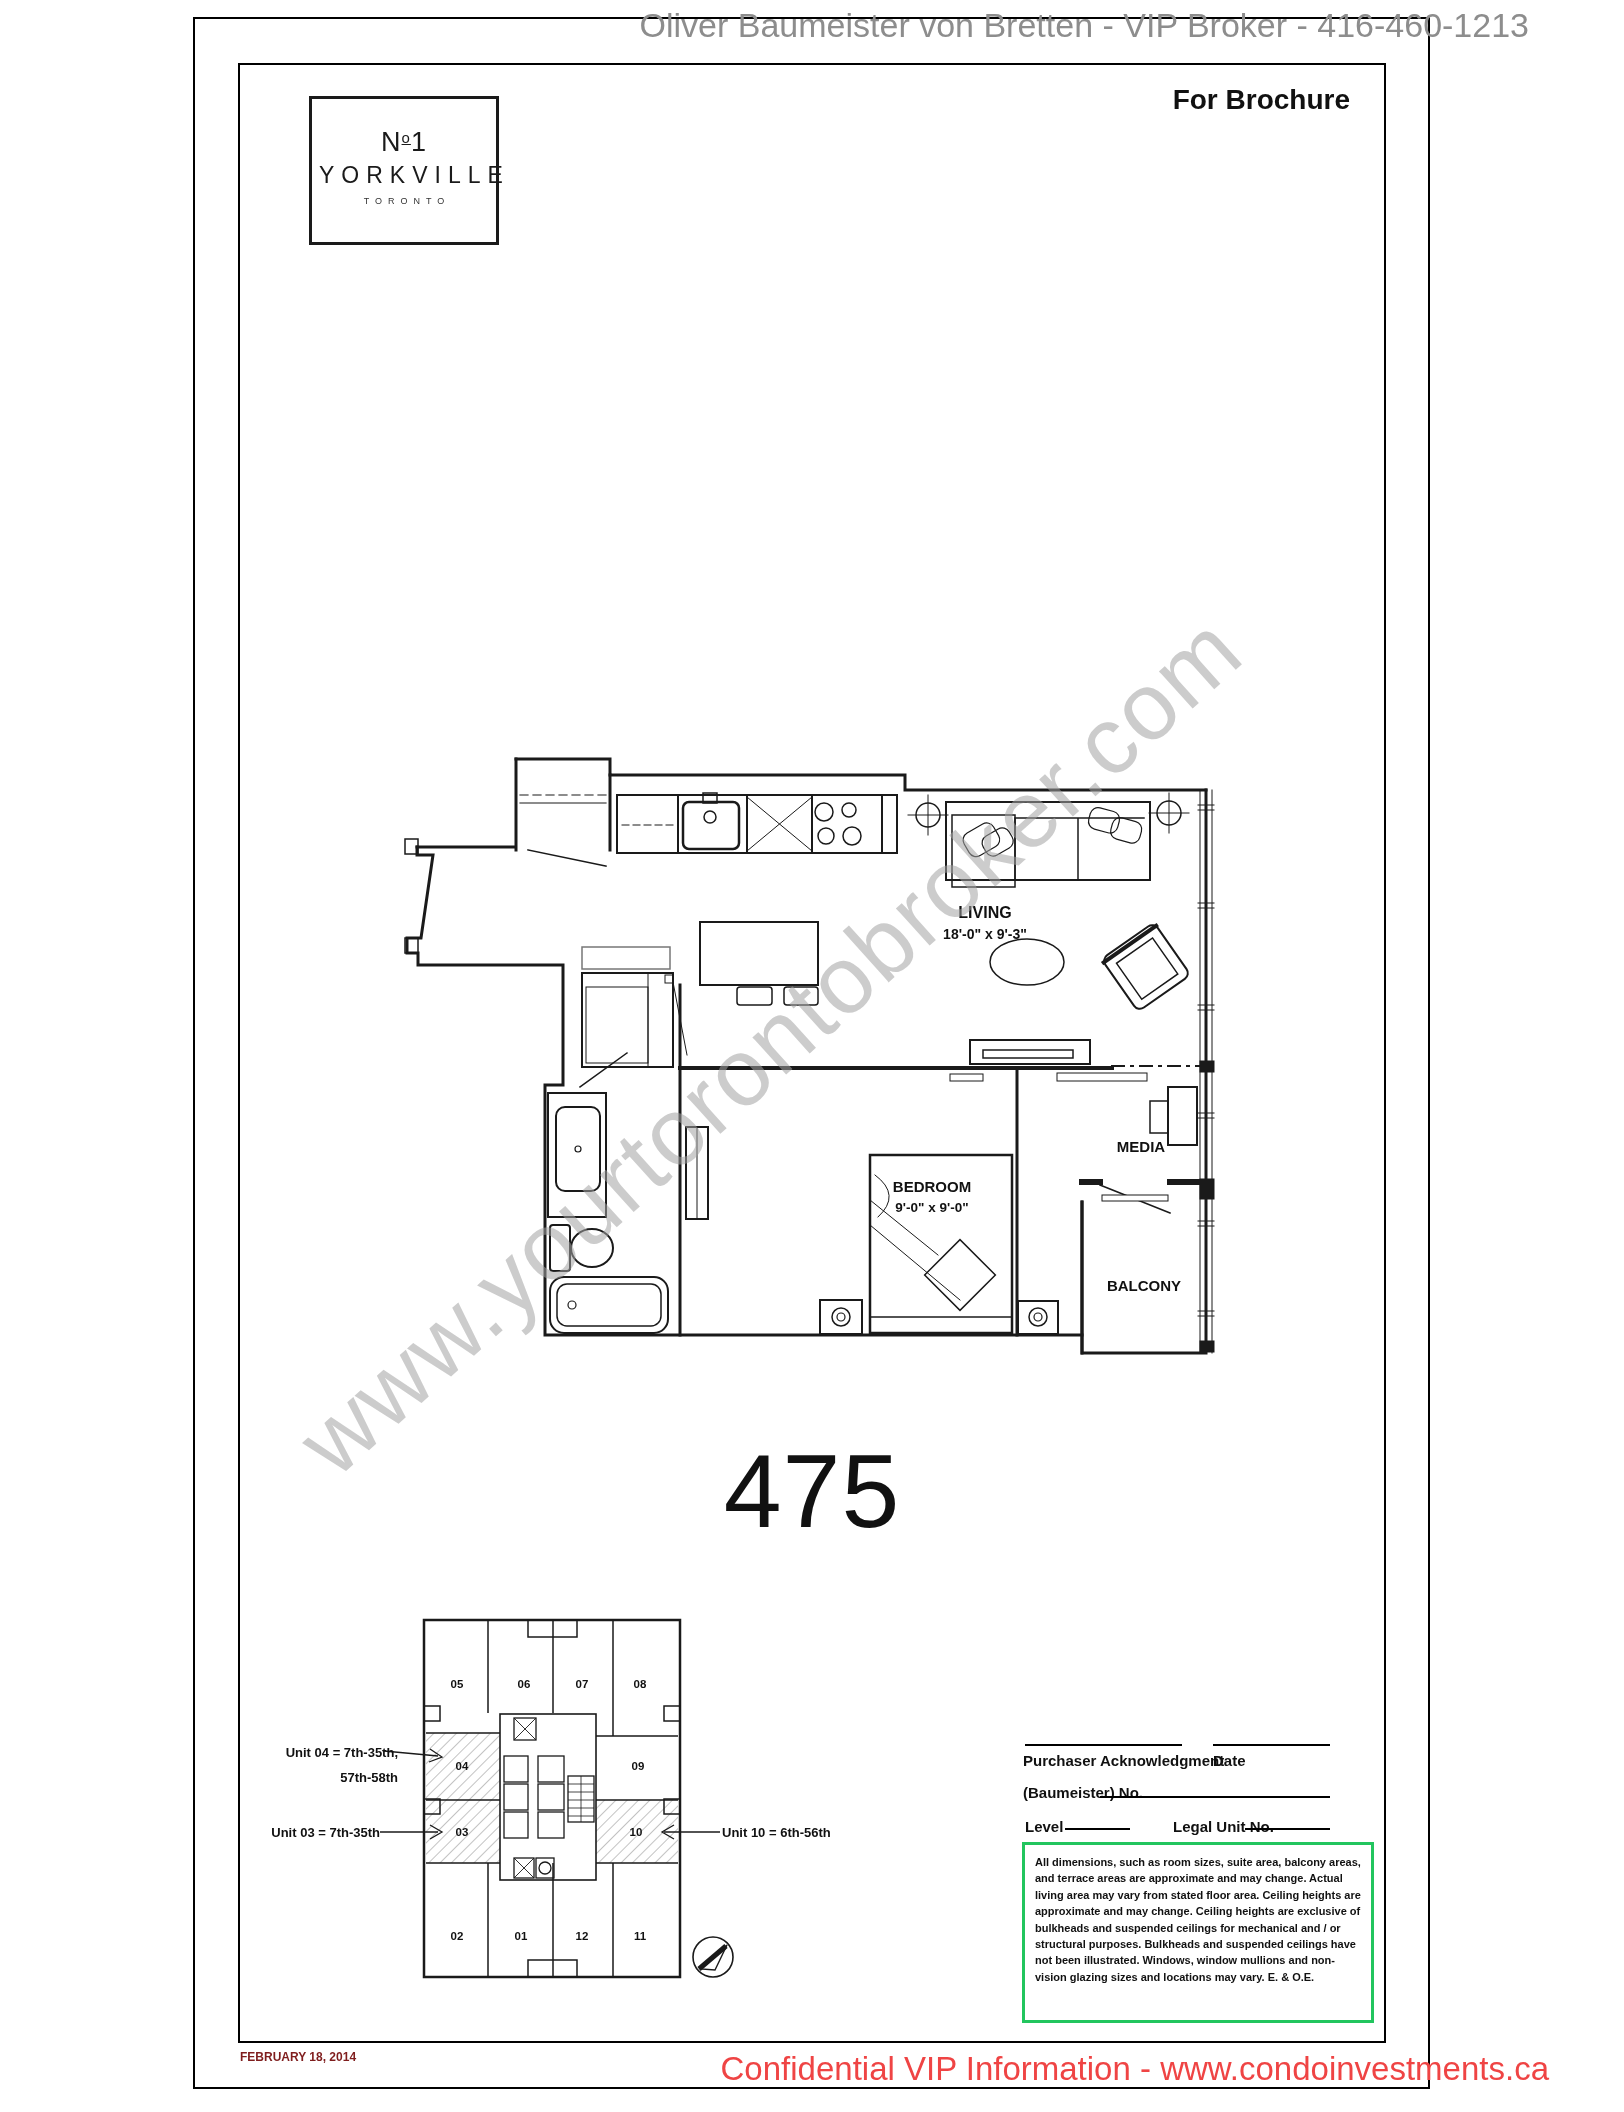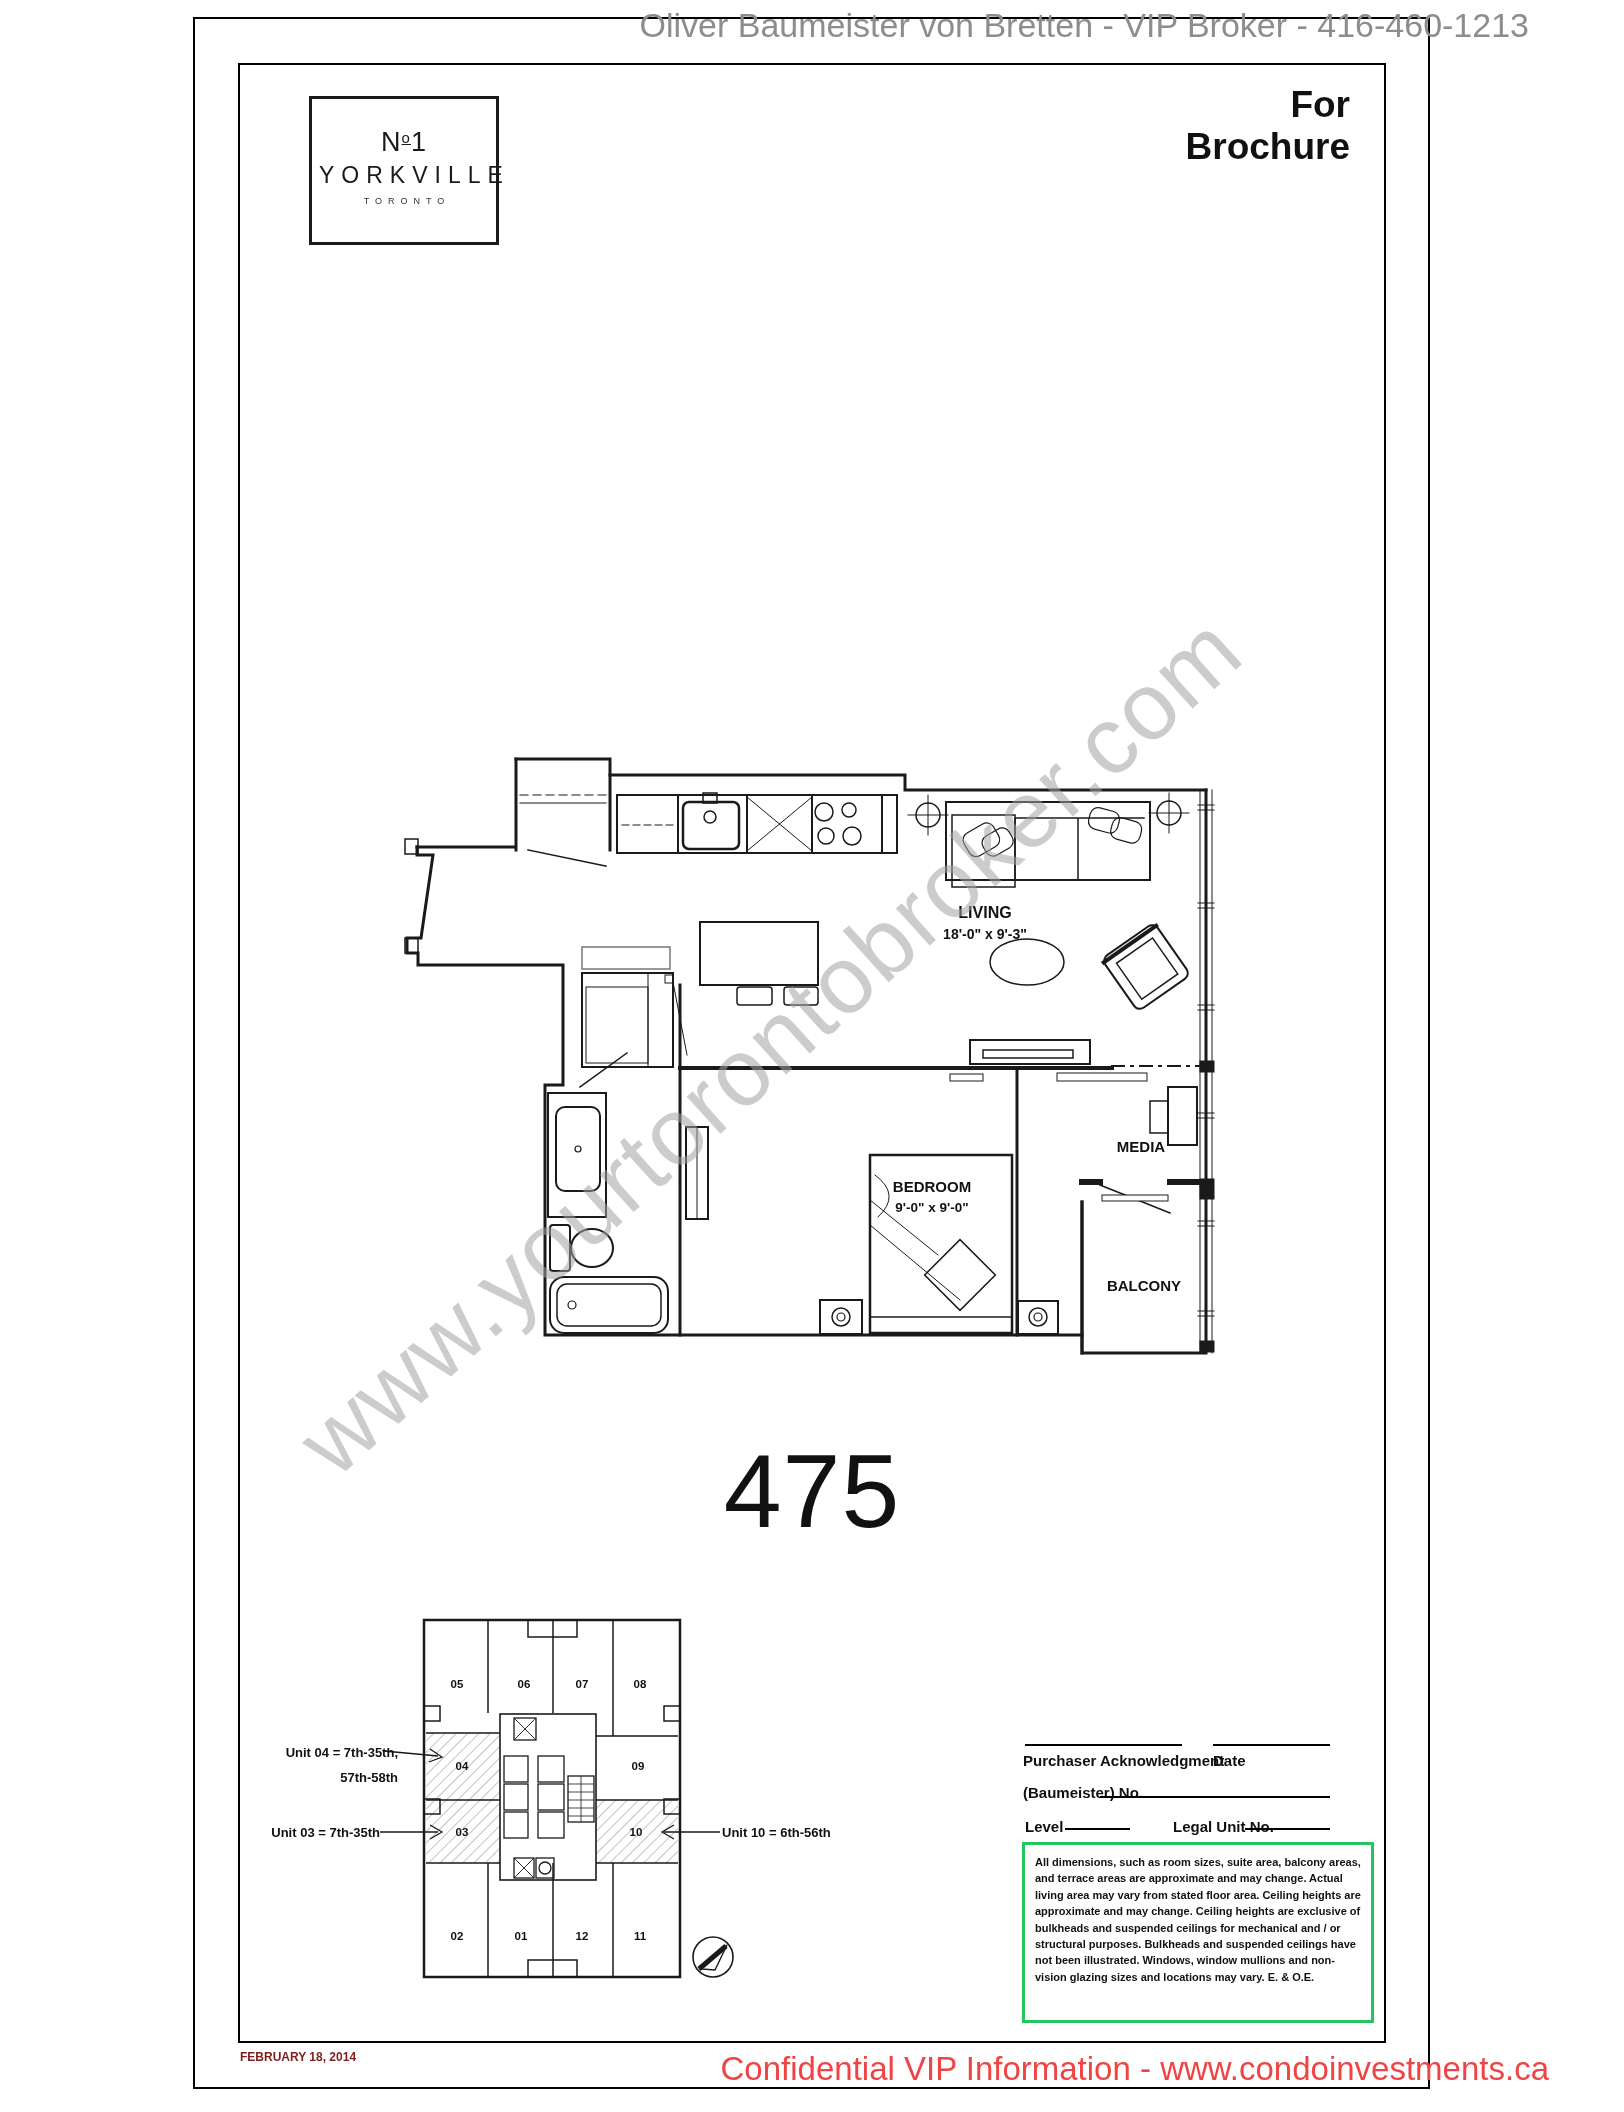--- a/index.html
+++ b/index.html
@@ -6,21 +6,21 @@
   body{
     width:1624px;height:2112px;position:relative;background:#ffffff;
     font-family:"Liberation Sans", sans-serif;color:#000;overflow:hidden;
   }
   .abs{position:absolute;}
   
   .outer-frame{left:193px;top:17px;width:1237px;height:2072px;border:2px solid #000;box-sizing:border-box;}
   .inner-frame{left:238px;top:63px;width:1148px;height:1980px;border:2px solid #000;box-sizing:border-box;}
   
   .header-line{top:6px;right:95px;font-size:34px;color:#8d8d8d;white-space:nowrap;margin-left:27px;}
-  .for-brochure{top:84px;left:1130px;width:220px;text-align:right;font-size:37px;font-weight:bold;color:#111;}
+  .for-brochure{top:84px;left:1130px;width:220px;text-align:right;font-size:28px;font-weight:bold;color:#111;}
   .footer-line{top:2050px;right:75px;font-size:33px;color:#ef4444;white-space:nowrap;}
   
   .logo-box{left:293px;top:96px;width:190px;height:149px;border:3px solid #1a1a1a;box-sizing:border-box;text-align:center;margin-left:16px;}
   .logo-no{margin-top:28px;font-size:27px;letter-spacing:1px;color:#1a1a1a;}
   .logo-no .sup{font-size:15px;vertical-align:8px;text-decoration:underline;}
   .logo-name{margin-top:4px;font-size:23px;letter-spacing:7px;color:#1a1a1a;padding-left:7px;}
   .logo-city{margin-top:7px;font-size:9px;letter-spacing:6px;color:#333;padding-left:6px;}
   
   .watermark{
     left:160px;top:1000px;width:1200px;text-align:center;

